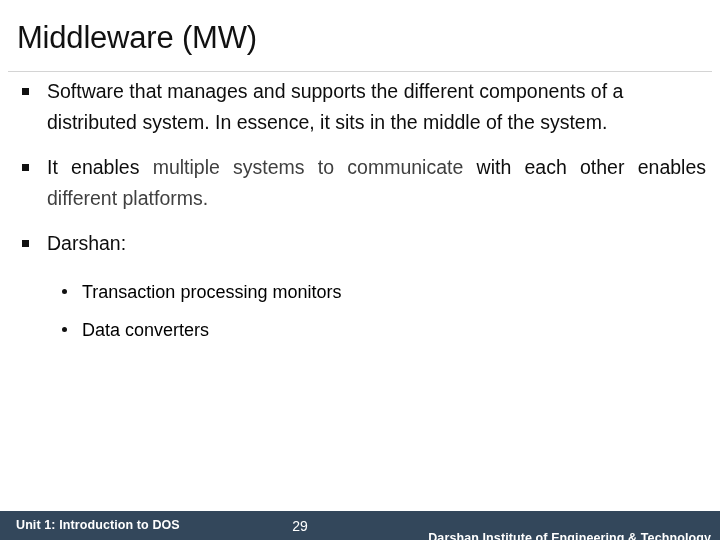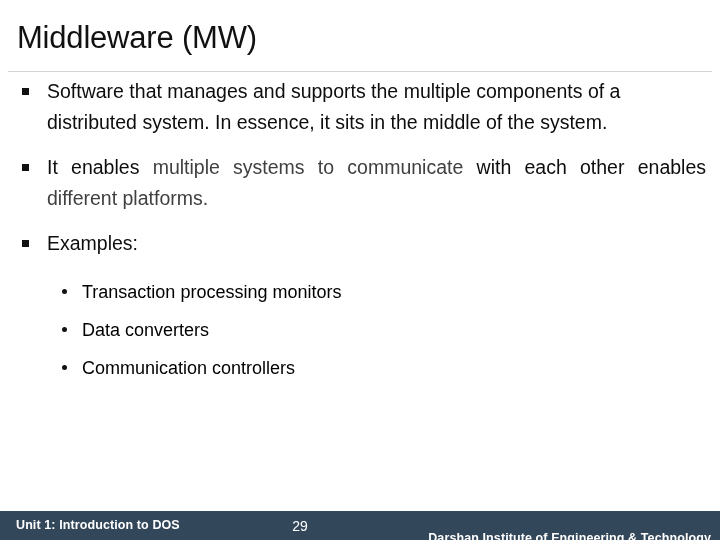--- a/index.html
+++ b/index.html
@@ -158,58 +158,54 @@
 
   <div class="title-area">
     <div class="slide-title">Middleware (MW)</div>
     <div class="title-rule"></div>
   </div>
 
   <div class="body-area">
 
     <div class="l1">
       <span class="sq"></span>
-      <span>Software that manages and supports the multiple components of</span>
+      <span>Software that manages and supports the different components of</span>
       <span>a distributed system. In essence, it sits in the middle of the system.</span>
     </div>
 
     <div class="gap-a"></div>
 
     <div class="l1 justify">
       <span class="sq"></span>
       <span>It enables</span>
       <span class="red">multiple systems to communicate</span>
       <span>with each other</span>
       <span>enables</span>
       <span class="red">different platforms.</span>
     </div>
 
     <div class="gap-b"></div>
 
     <div class="l1">
       <span class="sq"></span>
-      <span>Examples:</span>
+      <span>Darshan:</span>
     </div>
 
     <div class="gap-c"></div>
 
     <div class="l2">
       <span class="dot"></span>
       <span>Transaction processing monitors</span>
     </div>
 
     <div class="l2">
       <span class="dot"></span>
       <span>Data converters</span>
     </div>
 
-    <div class="l2">
-      <span class="dot"></span>
-      <span>Communication controllers</span>
-    </div>
 
   </div>
 
   <div class="footer">
     <div class="footer-left">Unit 1: Introduction to DOS</div>
     <div class="footer-page">29</div>
     <div class="footer-right">Darshan Institute of Engineering &amp; Technology</div>
   </div>
 
 </div>

